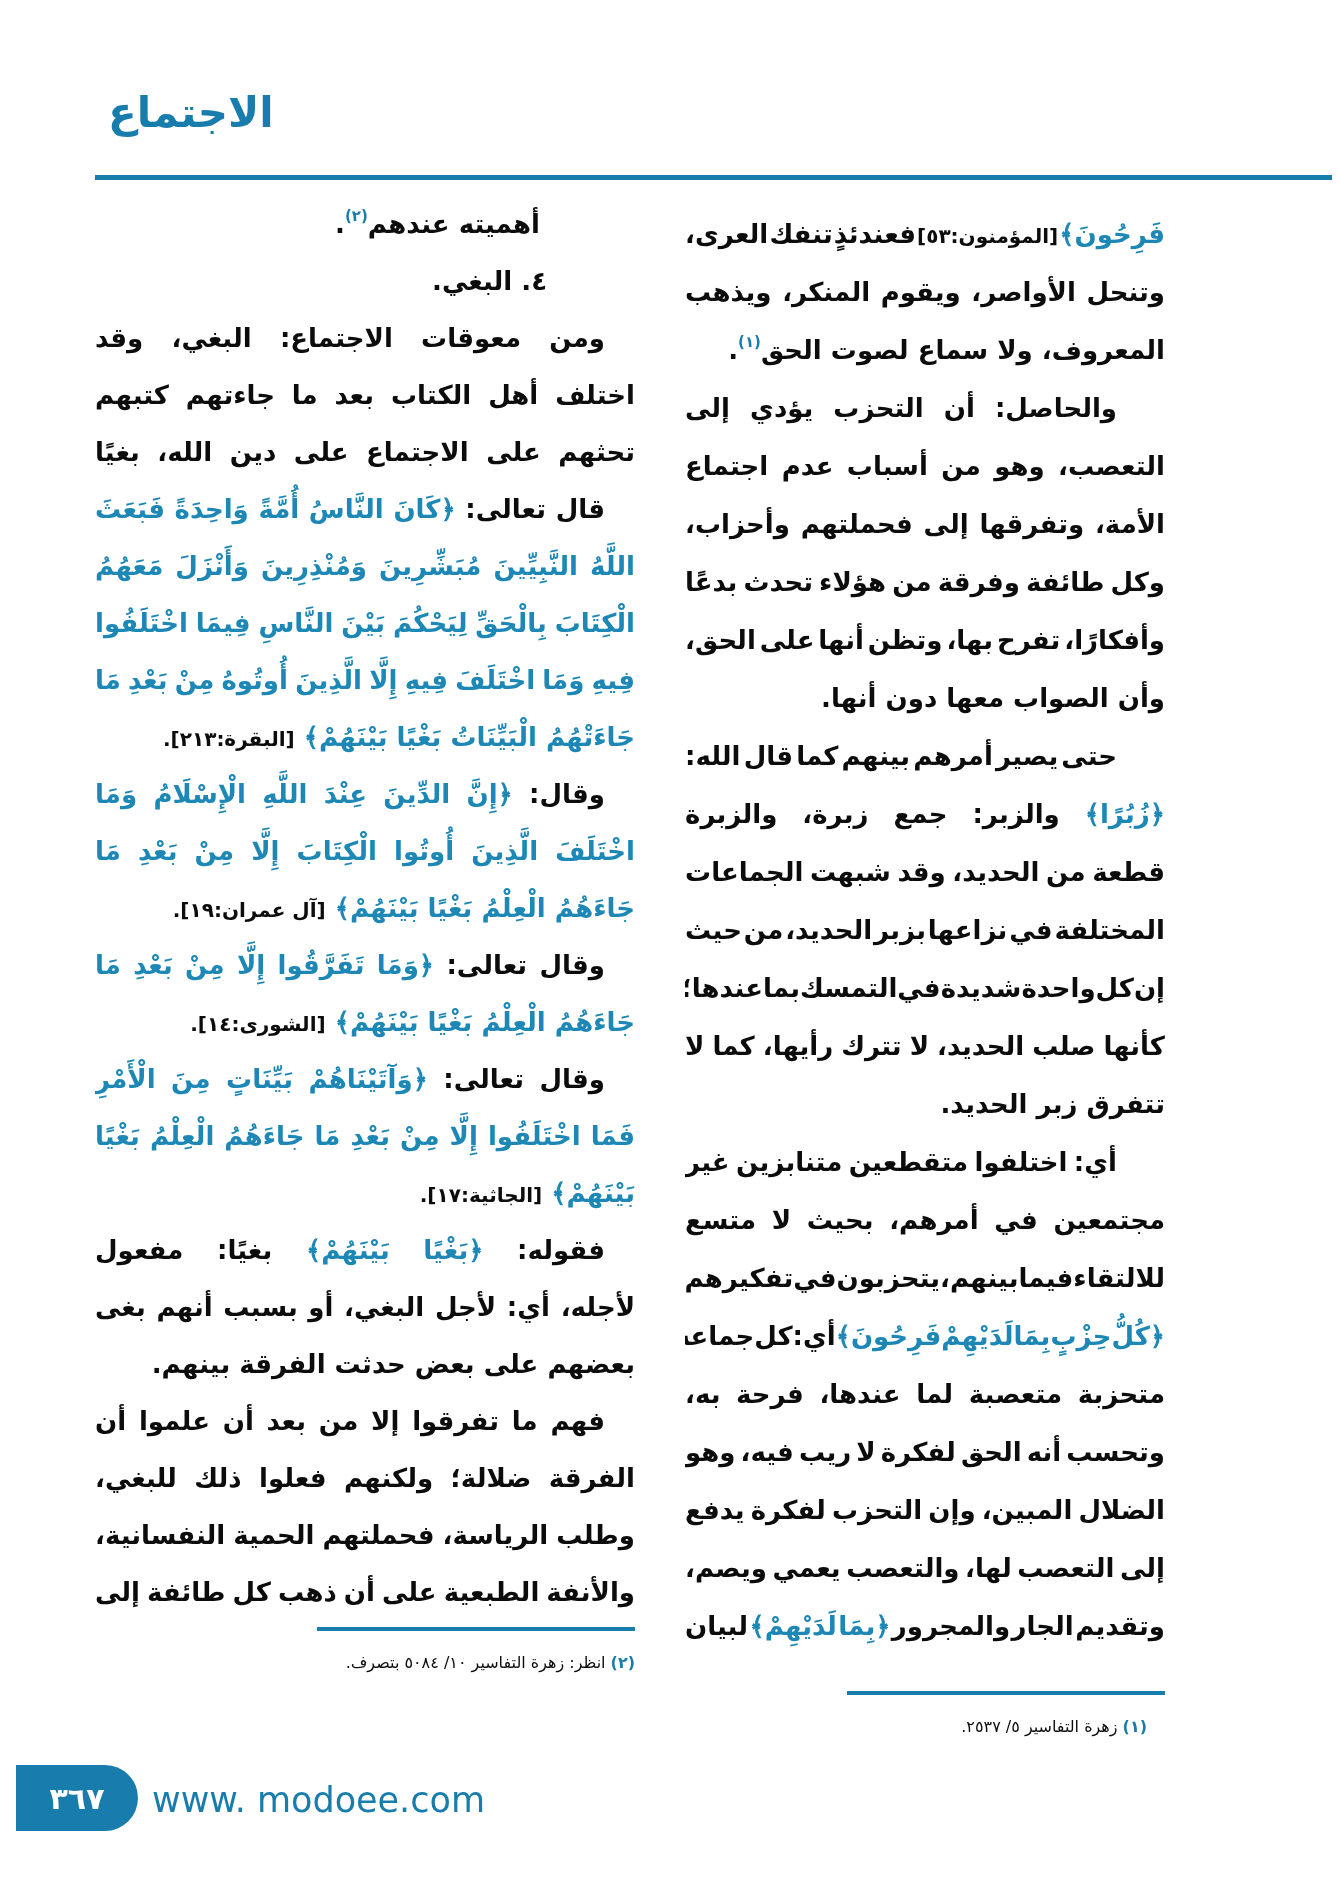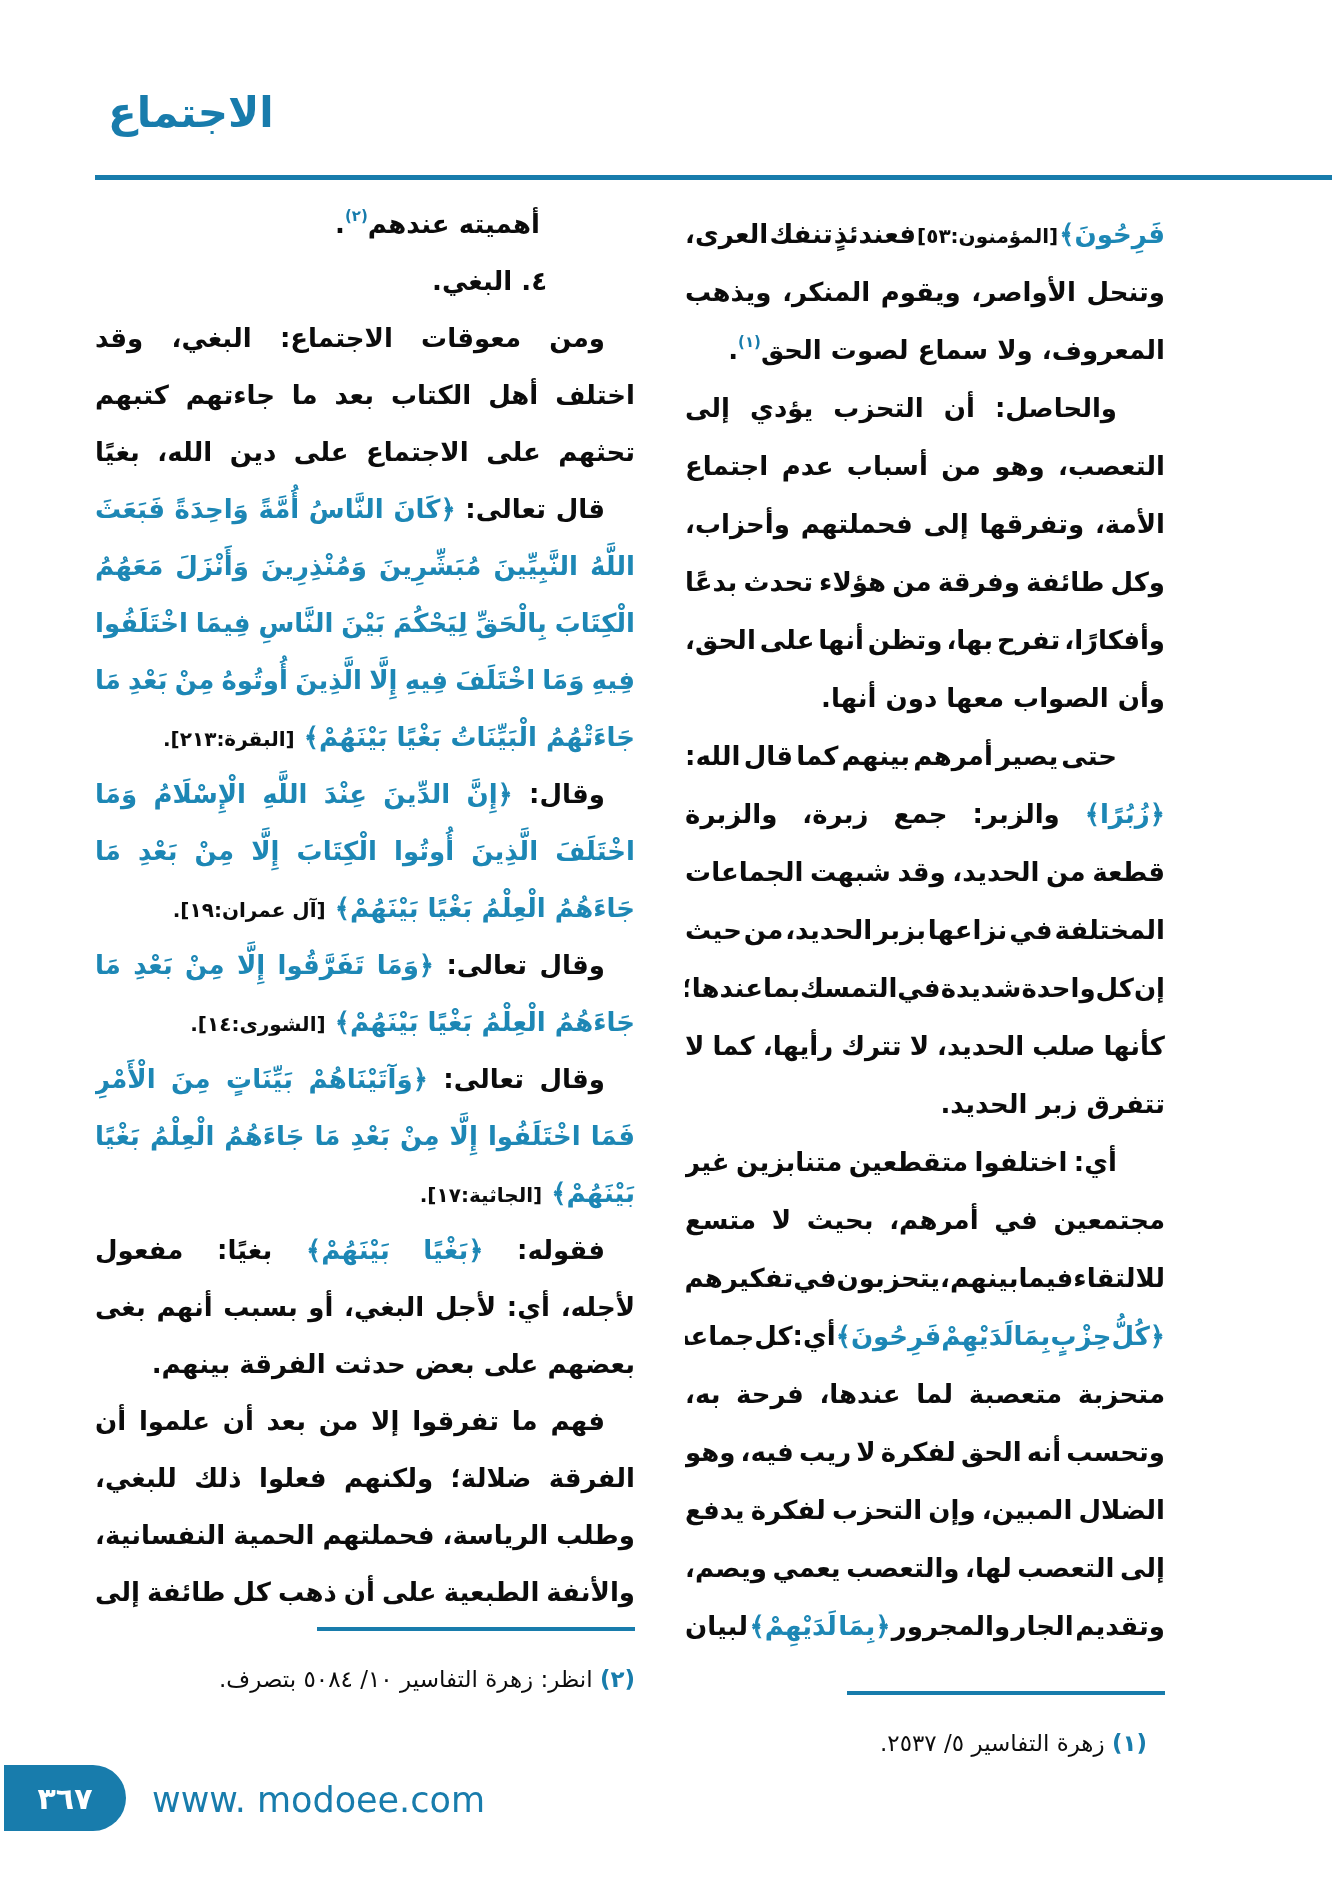--- a/index.html
+++ b/index.html
@@ -36,29 +36,29 @@
   .ref{font-weight:bold;font-size:20px;color:#0c0c0c;}
   .sup{
     color:var(--accent);font-size:15px;font-weight:bold;
     position:relative;top:-12px;
   }
   
   .fnsep{height:4px;background:var(--accent);width:318px;}
   .col-right .fnsep{margin-top:36px;}
   .col-left .fnsep{margin-top:6px;}
   .fn{
-    margin-top:28px;font-size:23px;color:#0c0c0c;
+    margin-top:12px;font-size:16px;color:#0c0c0c;
     text-align:right;line-height:40px;
   }
   .col-right .fn{padding-right:18px;}
   .fnnum{color:var(--accent);font-weight:bold;}
   .fntext{font-weight:normal;}
   
   .page-badge{
-    position:absolute;left:4px;top:1765px;
+    position:absolute;left:16px;top:1765px;
     width:122px;height:66px;background:var(--accent);
     border-radius:0 33px 33px 0;
     display:flex;align-items:center;justify-content:center;
   }
   .page-badge span{color:#ffffff;font-size:30px;font-weight:bold;}
   .website{
     position:absolute;left:152px;top:1780px;
     direction:ltr;font-size:35px;color:var(--accent);
   }
 </style>

